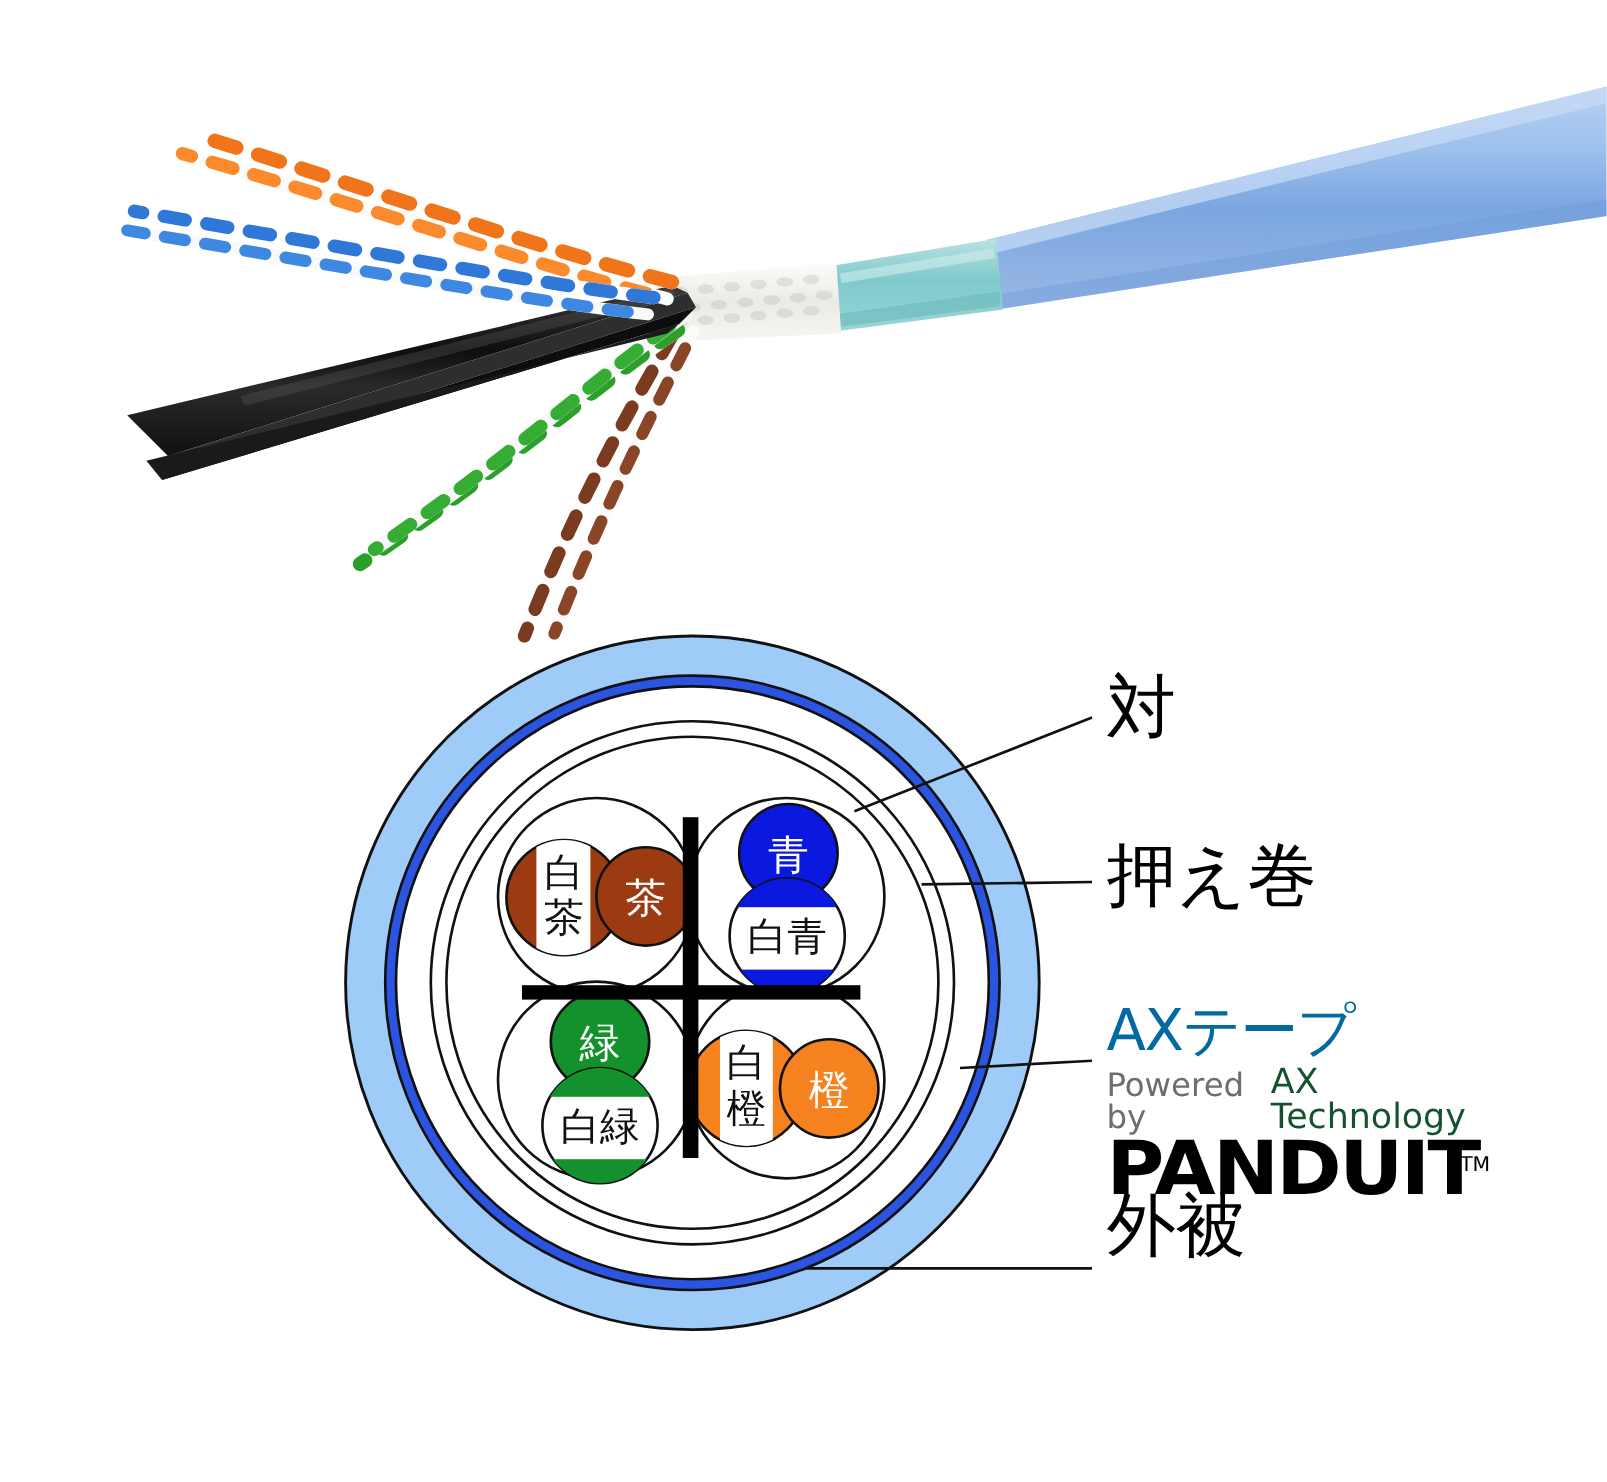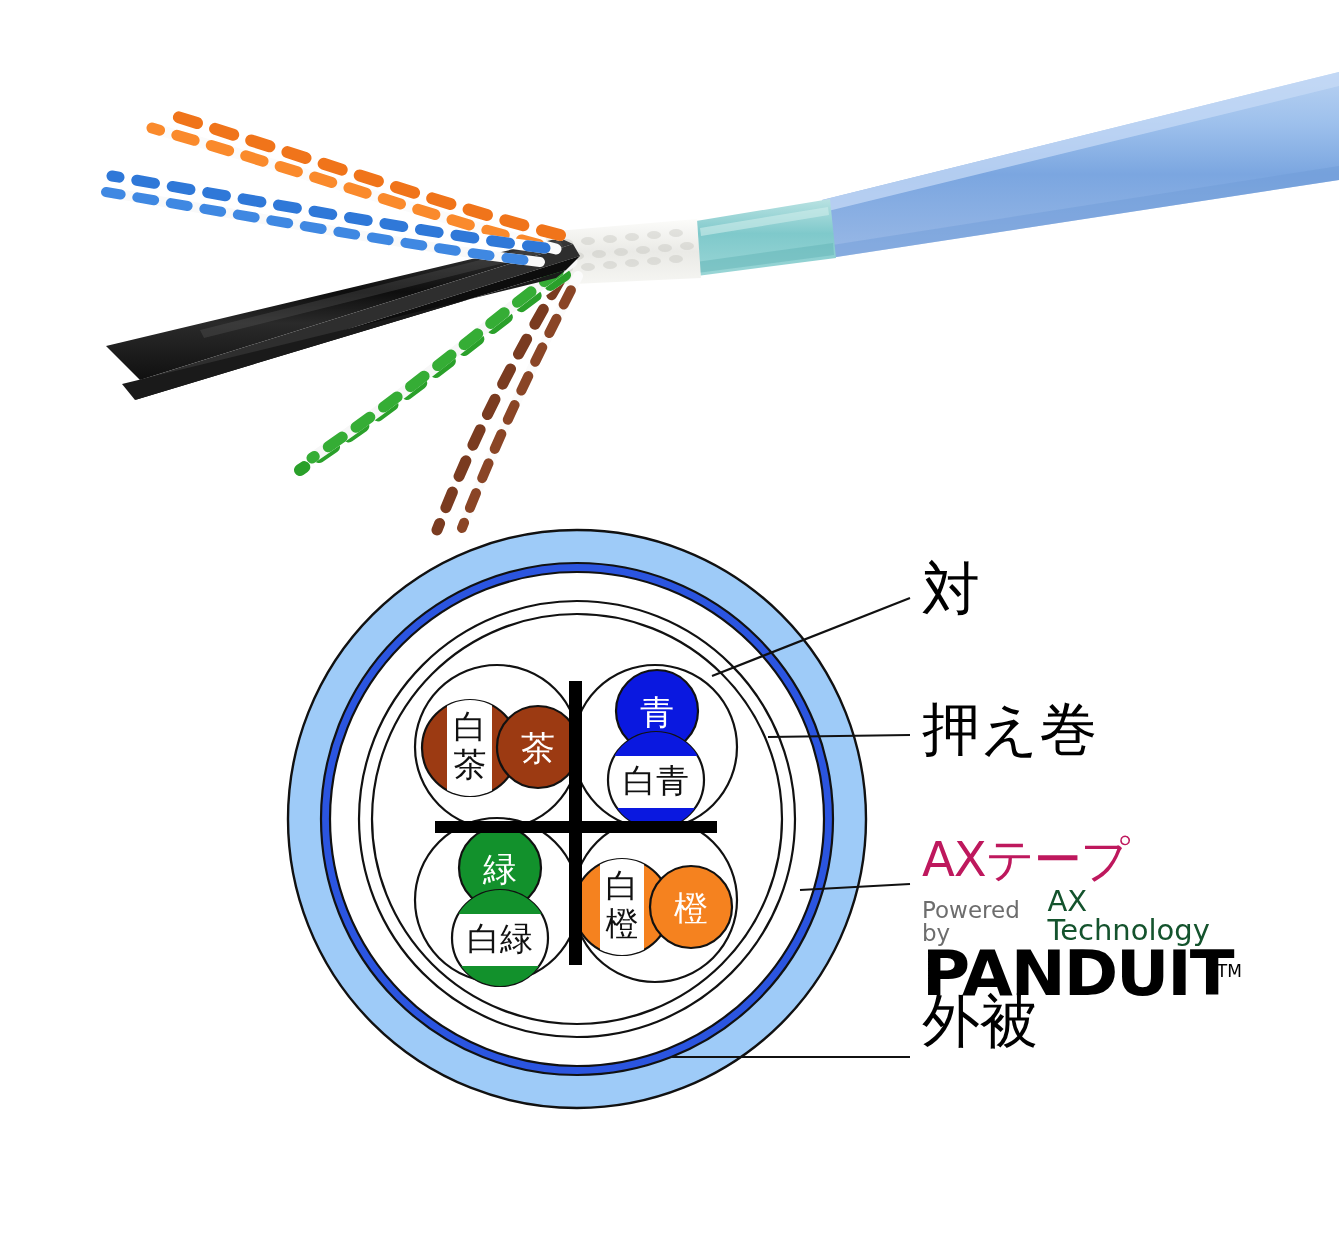--- a/index.html
+++ b/index.html
@@ -16,23 +16,23 @@
   .xsec{position:absolute;left:0;top:0;width:1339px;height:1235px;pointer-events:none;}
   .xsec svg{display:block;}
 
   
   .label{position:absolute;color:#000;white-space:nowrap;line-height:1;}
   .lbl-pair   {left:922px; top:560px;  font-size:58px;}
   .lbl-binder {left:922px; top:700px;  font-size:58px;}
   .lbl-jacket {left:922px; top:992px; font-size:58px;}
 
   .axblock{position:absolute;left:922px;top:835px;width:310px;}
-  .ax-title{font-size:48px;color:#be185d;line-height:1;letter-spacing:-1px;}
+  .ax-title{font-size:48px;color:#0369a1;line-height:1;letter-spacing:-1px;}
   .ax-pb{display:flex;align-items:flex-end;gap:9px;margin-top:4px;}
-  .ax-poweredby{font-size:23px;color:#6d6d6d;line-height:1;}
+  .ax-poweredby{font-size:27px;color:#6d6d6d;line-height:1;}
   .ax-tech{font-size:29px;color:#14532d;line-height:1;}
   .ax-brandrow{display:flex;align-items:flex-start;margin-top:-2px;}
   .ax-panduit{font-size:62px;font-weight:bold;color:#000;line-height:1;
               letter-spacing:-2px;font-family:"DejaVu Sans","Liberation Sans",sans-serif;
               transform:scaleX(1.06);transform-origin:left top;}
   .ax-tm{font-size:17px;color:#000;line-height:1;margin-top:20px;margin-left:2px;}
 </style>
 </head>
 <body>
 

